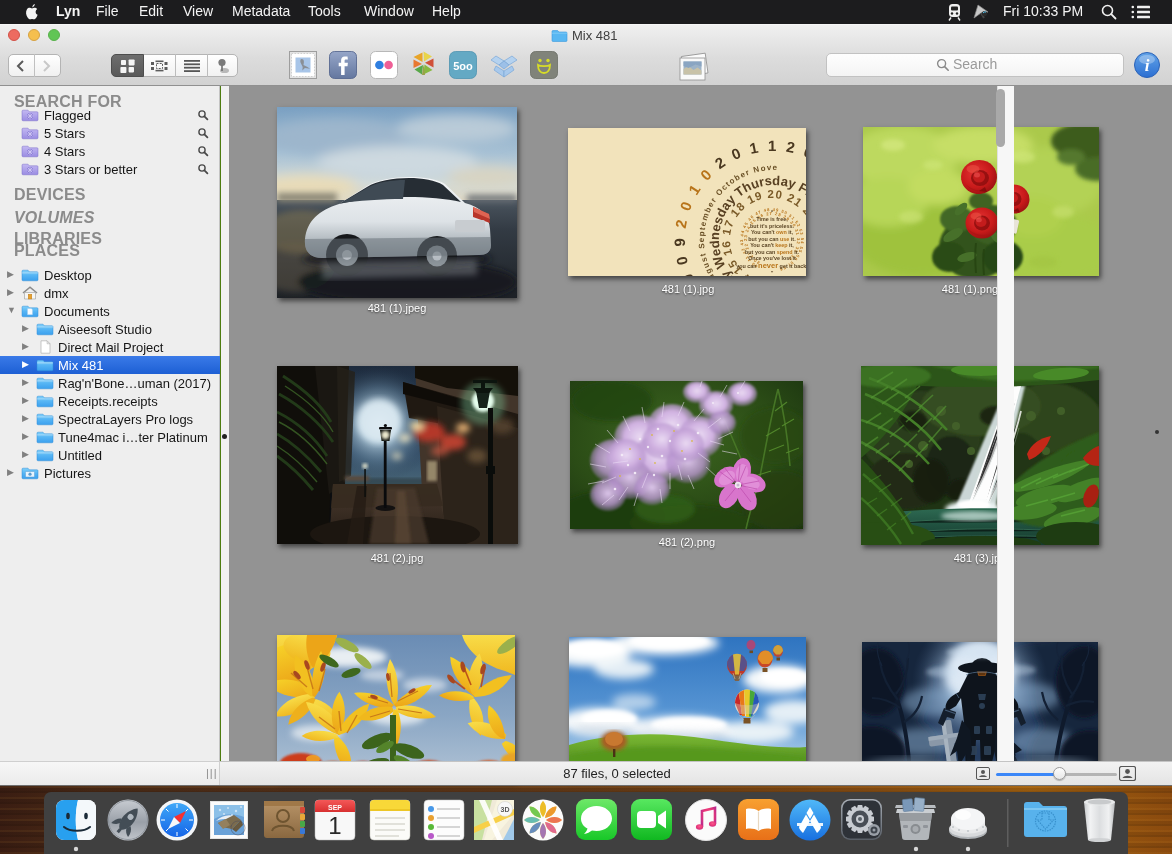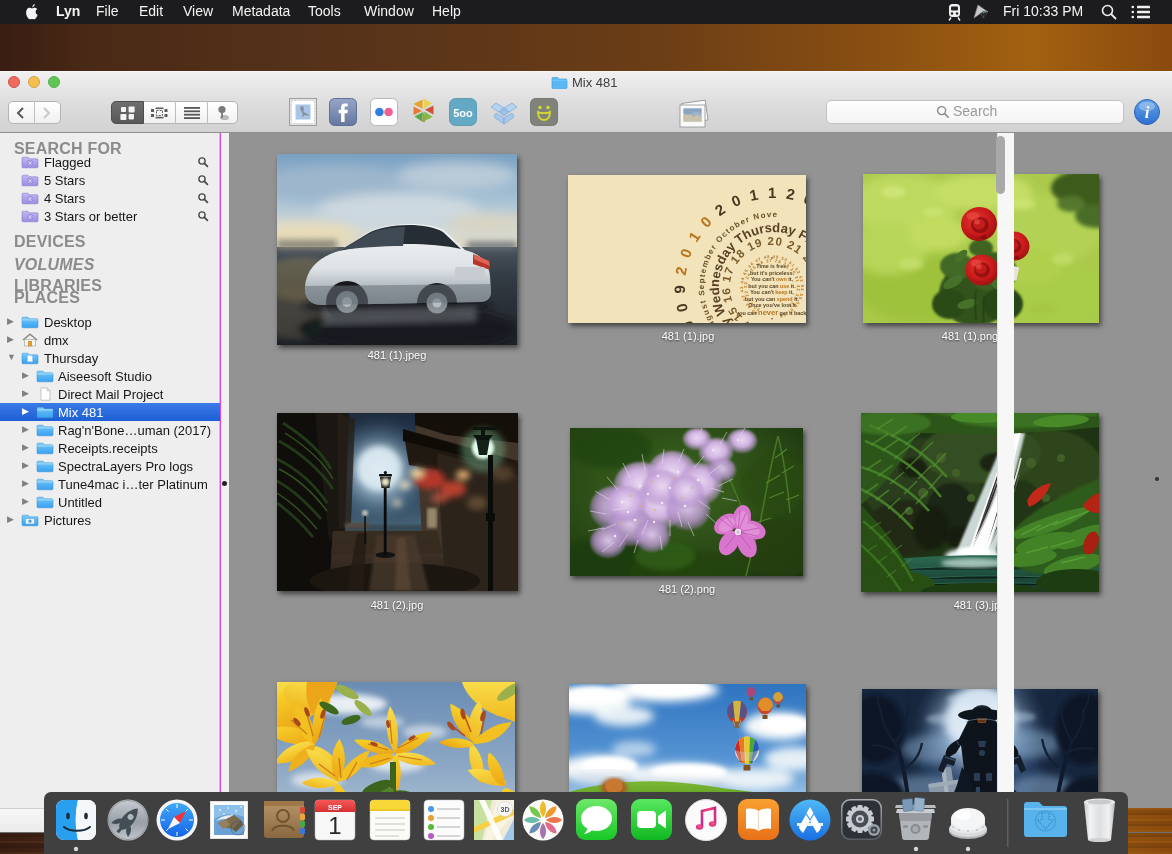--- a/index.html
+++ b/index.html
@@ -6,21 +6,21 @@
   html,body { width:1172px; height:854px; overflow:hidden; }
   body { font-family:"Liberation Sans", sans-serif; position:relative;
          background:linear-gradient(90deg,#3a1d12 0%,#4a2a16 8%,#57331a 30%,#6a3d16 55%,#8a4f12 75%,#a26110 88%,#8a4a0e 100%); }
 
   
   #menubar { position:absolute; left:0; top:0; width:1172px; height:24px; background:#1c1c1e; color:#f4f4f4; font-size:14px; }
   #menubar .mi { position:absolute; top:3px; }
   #menubar .b { font-weight:bold; }
 
   
-  #window { position:absolute; left:0; top:24px; width:1016px; height:762px; background:#d946ef;margin-top:47px; }
+  #window { position:absolute; left:0; top:24px; width:1016px; height:762px; background:#4d7c0f; }
   #chrome { position:absolute; left:0; top:0; width:1172px; height:62px;
             background:linear-gradient(#f0f0f0,#dcdcdc 55%,#d2d2d2); border-top:1px solid #f6f6f6; border-bottom:1px solid #909090; }
   .tl { position:absolute; top:4px; width:12px; height:12px; border-radius:50%; }
 
   #sidebar { position:absolute; left:0; top:62px; width:220px; height:675px; background:#eeeeee; border-right:1px solid #c4c4c4; font-size:13px; color:#161616; }
   #splitter { position:absolute; left:221px; top:62px; width:8px; height:675px; background:#f1f1f1; }
   #content { position:absolute; left:229px; top:62px; width:943px; height:675px; background:#939393; }
 
   
   #status-left { position:absolute; left:0; top:737px; width:220px; height:24px; background:linear-gradient(#f7f7f7,#ebebeb); border-top:1px solid #cfcfcf; border-right:1px solid #cfcfcf;}
@@ -342,21 +342,21 @@
         <svg class="ic1" width="18" height="14">
           <use href="#i-home"></use>
         </svg>
         <span class="t2">dmx</span>
       </div>
       <div class="srow" style="top:216px;">
         <span class="tri t1 down">▼</span>
         <svg class="ic1" width="18" height="14">
           <use href="#i-docfolder"></use>
         </svg>
-        <span class="t2">Thursday</span>
+        <span class="t2">Documents</span>
       </div>
       <div class="srow" style="top:234px;">
         <span class="tri t3">▶</span>
         <svg class="ic3" width="18" height="14">
           <use href="#i-folder"></use>
         </svg>
         <span class="t4">Aiseesoft Studio</span>
       </div>
       <div class="srow" style="top:252px;">
         <span class="tri t3">▶</span>
@@ -1406,20 +1406,36 @@
           <ellipse cx="158" cy="28" rx="16" ry="5"></ellipse>
         </g>
       </svg>
     </div>
 
     <div id="scrolltrack"></div>
     <div id="scrollthumb"></div>
     <div style="position:absolute;left:1155px;top:406px;width:4px;height:4px;border-radius:50%;background:#333;"></div>
     <div id="status-left">
       <div style="position:absolute;left:206px;top:5px;color:#8a8a8a;font-size:11px;letter-spacing:1px;">|||</div>
+    </div>
+    <div id="status-main">
+      <div style="position:absolute;left:287px;top:4px;width:220px;text-align:center;font-size:13px;color:#222;">87 files, 0 selected</div>
+      <svg style="position:absolute;left:756px;top:5px;" width="14" height="13" viewBox="0 0 14 13">
+        <rect x="0.5" y="0.5" width="13" height="12" rx="1.5" fill="none" stroke="#555" stroke-width="1"></rect>
+        <circle cx="7" cy="5" r="2" fill="#555"></circle>
+        <path d="M3,10 C4,7.5 10,7.5 11,10 Z" fill="#555"></path>
+      </svg>
+      <div style="position:absolute;left:776px;top:10.5px;width:60px;height:3px;background:#3b87f8;border-radius:2px;"></div>
+      <div style="position:absolute;left:836px;top:10.5px;width:61px;height:3px;background:#b4b4b4;border-radius:2px;"></div>
+      <div style="position:absolute;left:833px;top:5px;width:13px;height:13px;border-radius:50%;background:linear-gradient(#fdfdfd,#e8e8e8);border:0.5px solid #9a9a9a;box-shadow:0 1px 1px rgba(0,0,0,0.25);"></div>
+      <svg style="position:absolute;left:899px;top:4px;" width="17" height="15" viewBox="0 0 17 15">
+        <rect x="0.5" y="0.5" width="16" height="14" rx="2" fill="none" stroke="#555" stroke-width="1.2"></rect>
+        <circle cx="8.5" cy="5.5" r="2.4" fill="#555"></circle>
+        <path d="M3.5,12 C5,9 12,9 13.5,12 Z" fill="#555"></path>
+      </svg>
     </div>
     <div id="window-bottom"></div>
   </div>
 
   <div id="dock"></div>
 
   <svg id="docksvg" style="position:absolute;left:0;top:792px;" width="1172" height="62" viewBox="0 0 1172 62">
     <defs>
       <linearGradient id="d-lp" x1="0" y1="0" x2="0" y2="1">
         <stop offset="0" stop-color="#c8ccd2"></stop>

